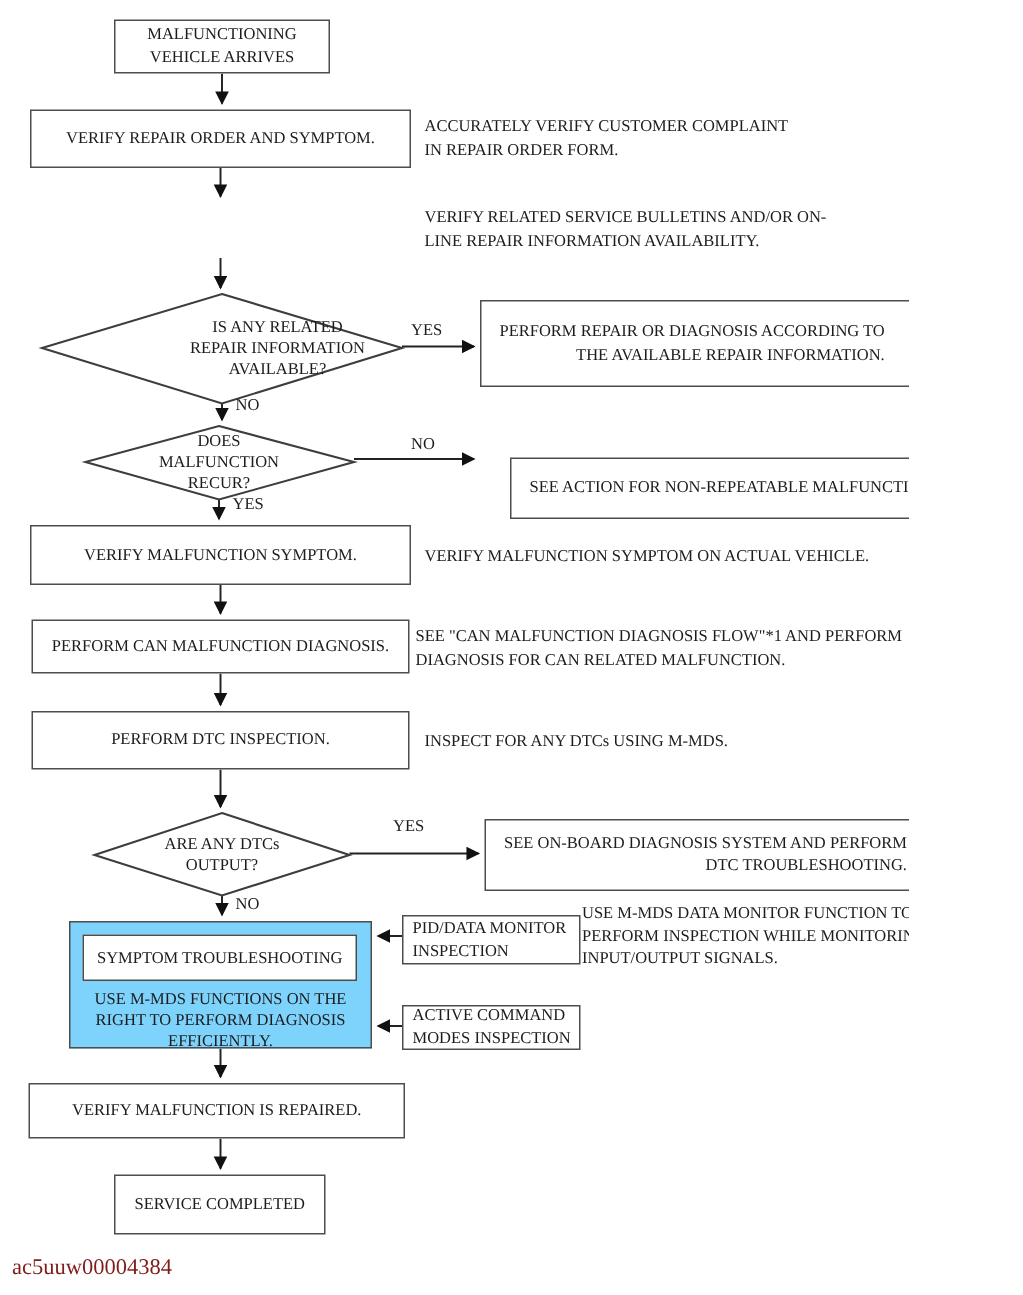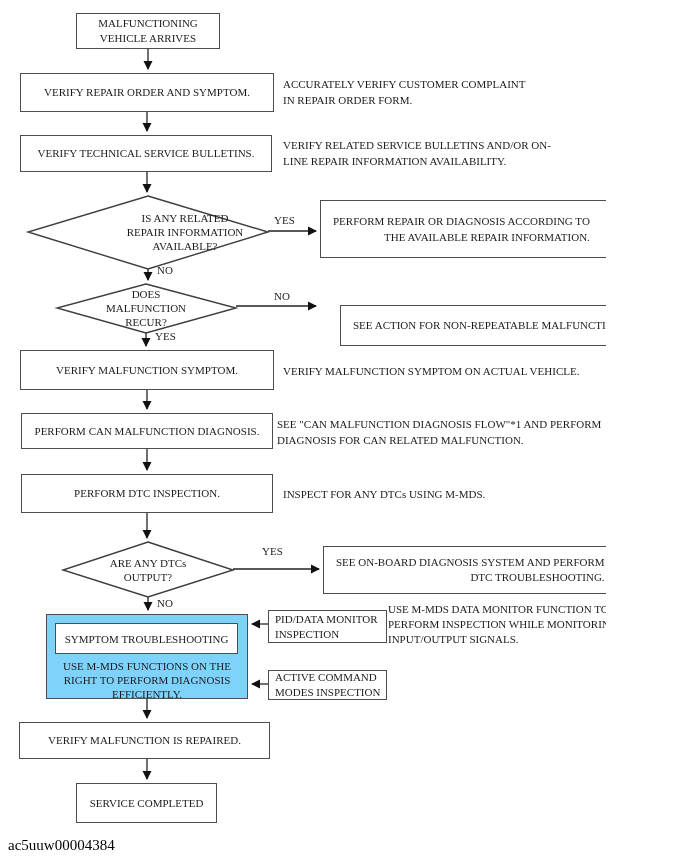--- a/index.html
+++ b/index.html
@@ -28,21 +28,21 @@
   .bigbox{position:absolute;box-sizing:border-box;border:1.5px solid #4d4d4d;background:#7dd3fc;z-index:2;}
   .innerbox{
     position:absolute;box-sizing:border-box;border:1.5px solid #4d4d4d;
     display:flex;align-items:center;justify-content:center;
     font-size:11px;white-space:pre-line;background:#fff;
   }
   .bigbox-desc{
     position:absolute;left:0;width:100%;text-align:center;
     font-size:11px;line-height:14px;white-space:pre-line;
   }
-  .caption{position:absolute;font-size:15px;color:#000000;z-index:2;}
+  .caption{position:absolute;font-size:15px;color:#7f1d1d;z-index:2;}
 </style>
 </head>
 <body>
 
 <div id="stage">
 
   <svg id="wires" width="682" height="863" viewBox="0 0 682 863">
     <defs>
       <marker id="ah" markerWidth="9" markerHeight="9" refX="6.2" refY="3.5" orient="auto">
         <path d="M0,0 L7,3.5 L0,7 Z" fill="#111"></path>
@@ -82,23 +82,20 @@
     <span>MALFUNCTIONING
 VEHICLE ARRIVES</span>
   </div>
 
   <div class="box" style="left:20px;top:73px;width:254px;height:39px;">
     <span>VERIFY REPAIR ORDER AND SYMPTOM.</span>
   </div>
   <div class="note" style="left:283px;top:76px;width:300px;">ACCURATELY VERIFY CUSTOMER COMPLAINT
 IN REPAIR ORDER FORM.</div>
 
-  <div class="box" style="left:20px;top:135px;width:252px;height:37px;">
-    <span>VERIFY TECHNICAL SERVICE BULLETINS.</span>
-  </div>
   <div class="note" style="left:283px;top:137px;width:340px;">VERIFY RELATED SERVICE BULLETINS AND/OR ON-
 LINE REPAIR INFORMATION AVAILABILITY.</div>
 
   <div class="diamond-text" style="left:148px;top:232px;margin-left:37px;">IS ANY RELATED
 REPAIR INFORMATION
 AVAILABLE?</div>
   <div class="branch-label" style="left:274px;top:214px;">YES</div>
   <div class="branch-label" style="left:157px;top:264px;">NO</div>
   <div class="box left-text" style="left:320px;top:200px;width:323px;height:58px;line-height:16px;">
     <span>PERFORM REPAIR OR DIAGNOSIS ACCORDING TO

